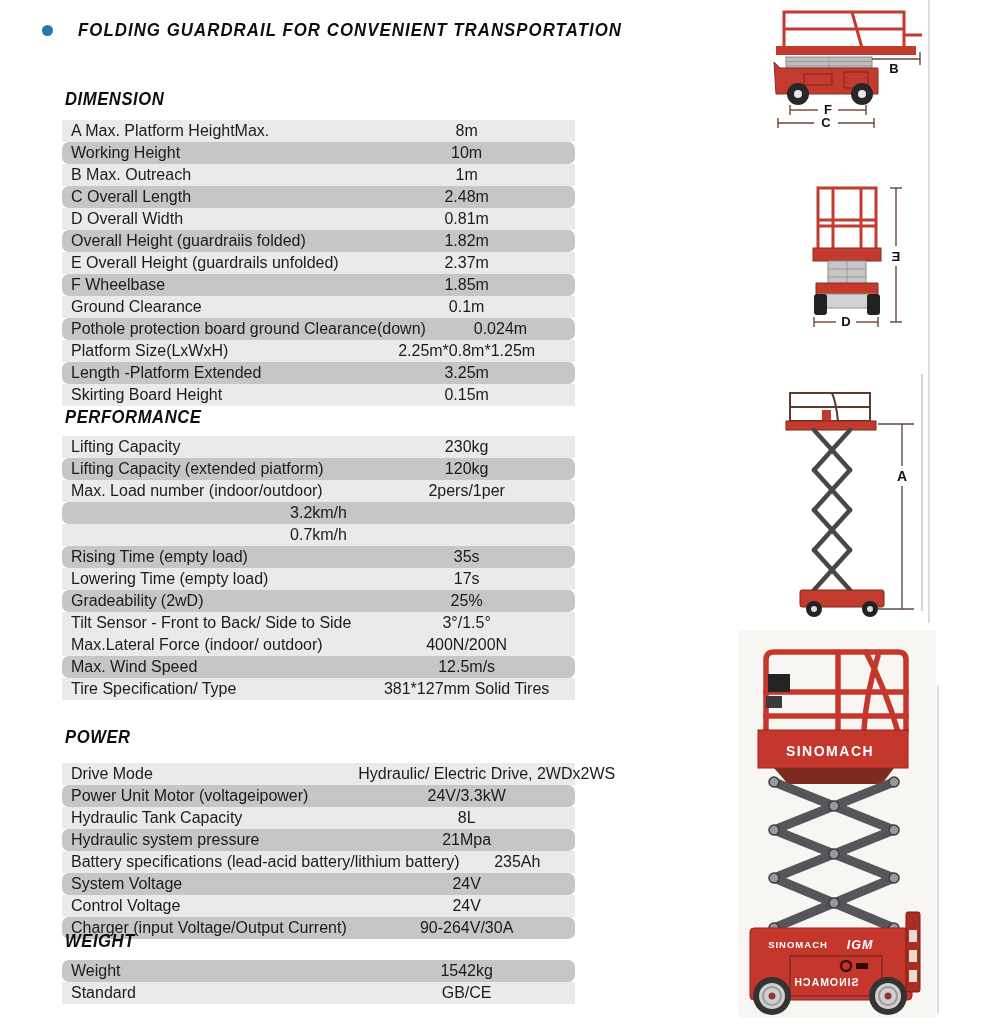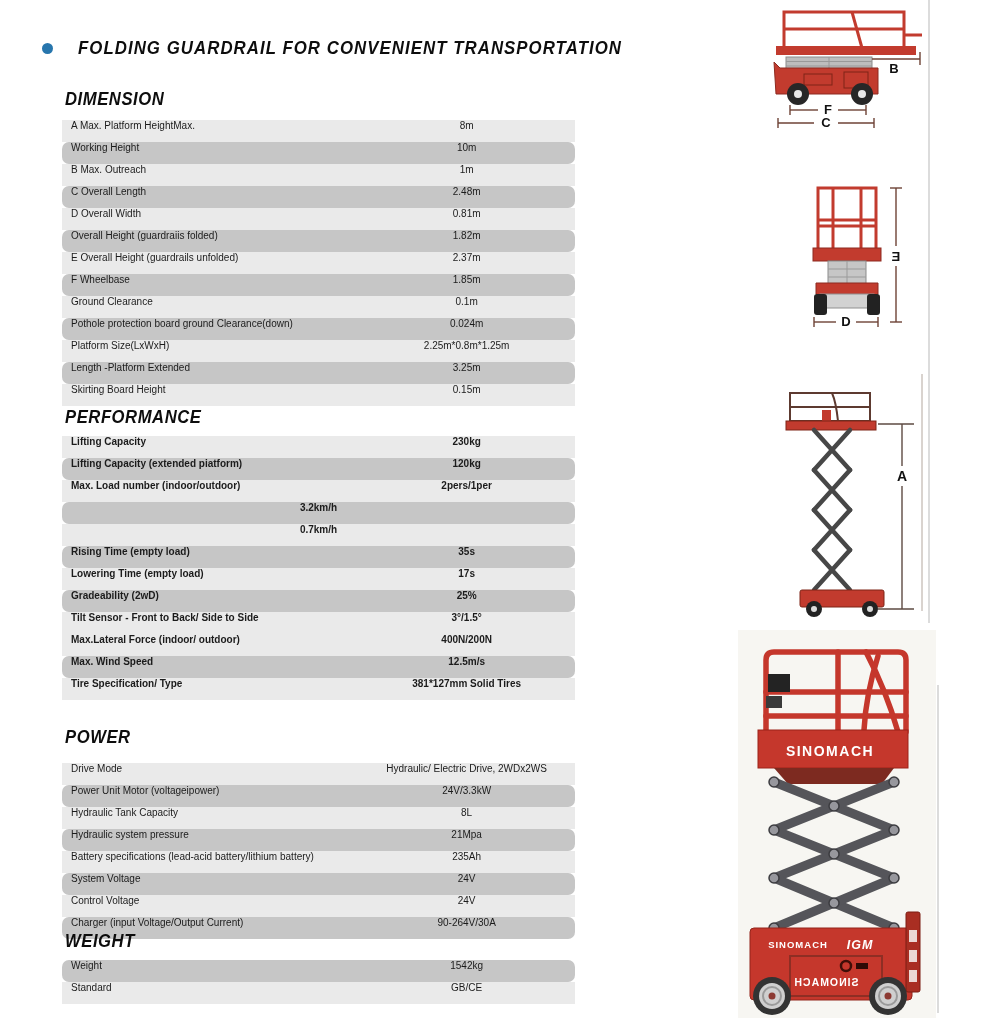--- a/index.html
+++ b/index.html
@@ -3,42 +3,42 @@
 <meta charset="utf-8">
 <style>
   html,body{margin:0;padding:0;}
   body{
     width:1000px;height:1023px;position:relative;background:#ffffff;
     font-family:"Liberation Sans",sans-serif;color:#1b1b1b;overflow:hidden;
   }
   .abs{position:absolute;}
 
   
-  .bullets{position:absolute;left:0;top:30px;width:690px;}
+  .bullets{position:absolute;left:0;top:12px;width:690px;}
   .bullet-item{position:relative;height:37px;display:flex;align-items:center;}
   .bullet-dot{position:absolute;left:42px;top:13px;width:11px;height:11px;border-radius:50%;background:#2776ad;}
   .bullet-text{
     margin-left:78px;font-style:italic;font-weight:800;font-size:17.5px;
     letter-spacing:1.1px;color:#0d0d0d;white-space:nowrap;
     transform:scaleX(.96);transform-origin:left center;
   }
 
   
   .section{position:absolute;left:62px;width:513px;}
   .section-title{
     font-style:italic;font-weight:800;font-size:17.5px;letter-spacing:.6px;
     color:#0d0d0d;line-height:22px;margin-left:3px;
     transform:scaleX(.95);transform-origin:left center;white-space:nowrap;
   }
   .spec-table{margin-top:8px;}
   .section:nth-of-type(1) .spec-table{margin-top:7px;}
   .section:nth-of-type(2) .spec-table{margin-top:10px;}
-  .section:nth-of-type(3) .spec-table{margin-top:8px;font-weight:bold;}
+  .section:nth-of-type(3) .spec-table{margin-top:8px;}
   .section:nth-of-type(4) .spec-table{margin-top:15px;}
-  .spec-row{display:flex;align-items:flex-start;height:22px;font-size:10px;}
+  .spec-row{display:flex;align-items:center;height:22px;font-size:16px;}
   .row-light{background:#eaeaea;}
   .row-dark{background:#c6c6c6;border-radius:7px;}
   .cell-label{flex:0 0 56%;padding-left:9px;white-space:nowrap;overflow:visible;}
   .cell-value{flex:1;text-align:center;white-space:nowrap;}
 
   
   .divider{position:absolute;width:2px;background:#dcdcdc;}
   svg text{font-family:"Liberation Sans",sans-serif;}
 </style>
 </head>

